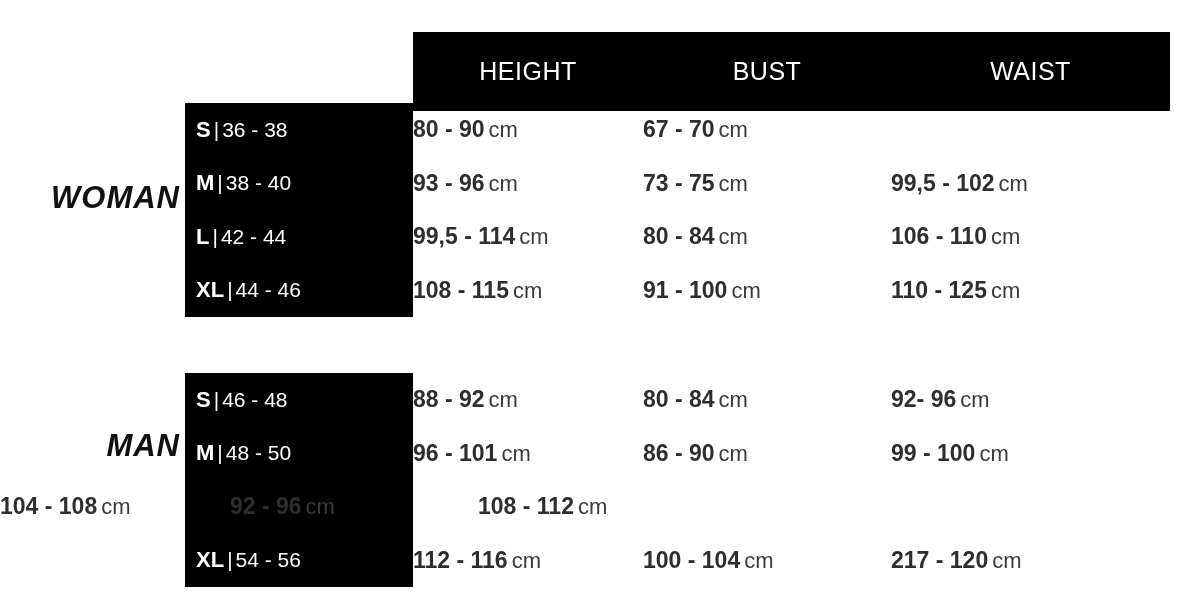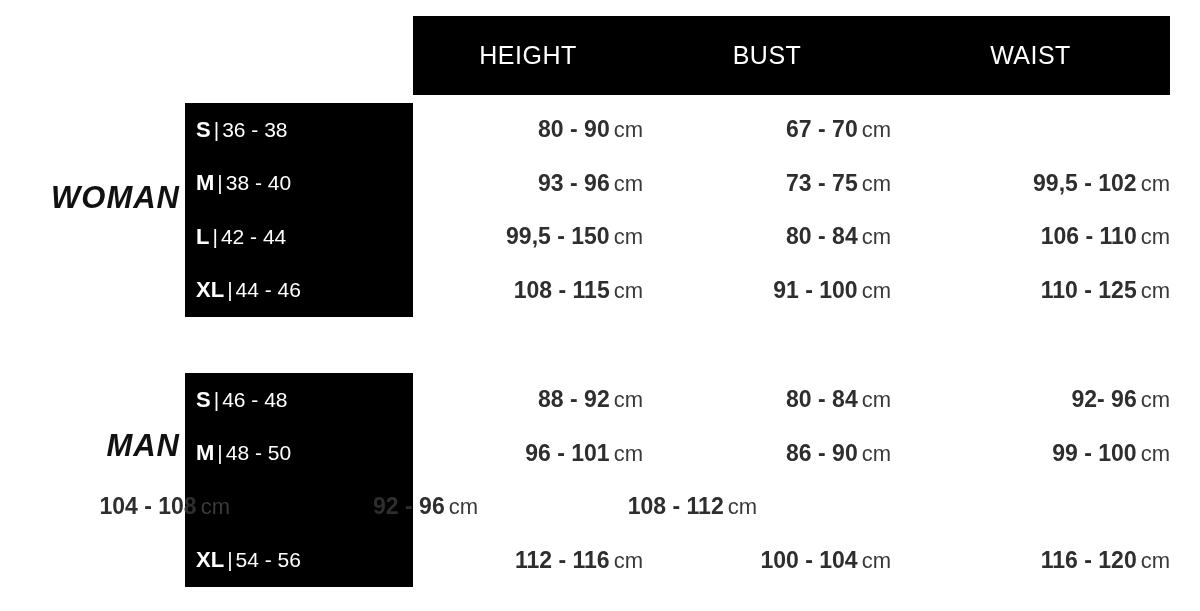--- a/index.html
+++ b/index.html
@@ -19,21 +19,21 @@
   .sheet {
     position: relative;
     width: 1200px;
     height: 611px;
   }
 
   
   .header-bar {
     position: absolute;
     left: 413px;
-    top: 16px;
+    top: 32px;
     width: 757px;
     height: 79px;
     background: #000000;
     display: flex;
     align-items: center;
   }
   .header-cell {
     color: #ffffff;
     font-size: 25px;
     font-weight: 400;
@@ -99,21 +99,21 @@
     font-weight: normal;
     padding: 0 3px;
   }
   .size-cell .rng {
     font-weight: normal;
     font-size: 21px;
   }
 
   .meas-cell {
     box-sizing: border-box;
-    text-align: right;
+    text-align: left;
     color: #3a3a3a;
     font-size: 22px;
     white-space: nowrap;
   }
   .meas-cell .val {
     font-weight: bold;
     font-size: 23px;
     color: #2e2e2e;
   }
   .meas-cell .unit {
@@ -167,21 +167,21 @@
       <div class="meas-cell col-w">
         <span class="val">99,5 - 102</span><span class="unit">cm</span>
       </div>
     </div>
 
     <div class="row">
       <div class="size-cell">
         <span class="sz">L</span><span class="sep">|</span><span class="rng">42 - 44</span>
       </div>
       <div class="meas-cell col-h">
-        <span class="val">99,5 - 150</span><span class="unit">cm</span>
+        <span class="val">99,5 - 114</span><span class="unit">cm</span>
       </div>
       <div class="meas-cell col-b">
         <span class="val">80 - 84</span><span class="unit">cm</span>
       </div>
       <div class="meas-cell col-w">
         <span class="val">106 - 110</span><span class="unit">cm</span>
       </div>
     </div>
 
     <div class="row">
@@ -249,19 +249,19 @@
       <div class="size-cell">
         <span class="sz">XL</span><span class="sep">|</span><span class="rng">54 - 56</span>
       </div>
       <div class="meas-cell col-h">
         <span class="val">112 - 116</span><span class="unit">cm</span>
       </div>
       <div class="meas-cell col-b">
         <span class="val">100 - 104</span><span class="unit">cm</span>
       </div>
       <div class="meas-cell col-w">
-        <span class="val">116 - 120</span><span class="unit">cm</span>
+        <span class="val">217 - 120</span><span class="unit">cm</span>
       </div>
     </div>
 
   </div>
 
 </div>
 
 </body></html>

